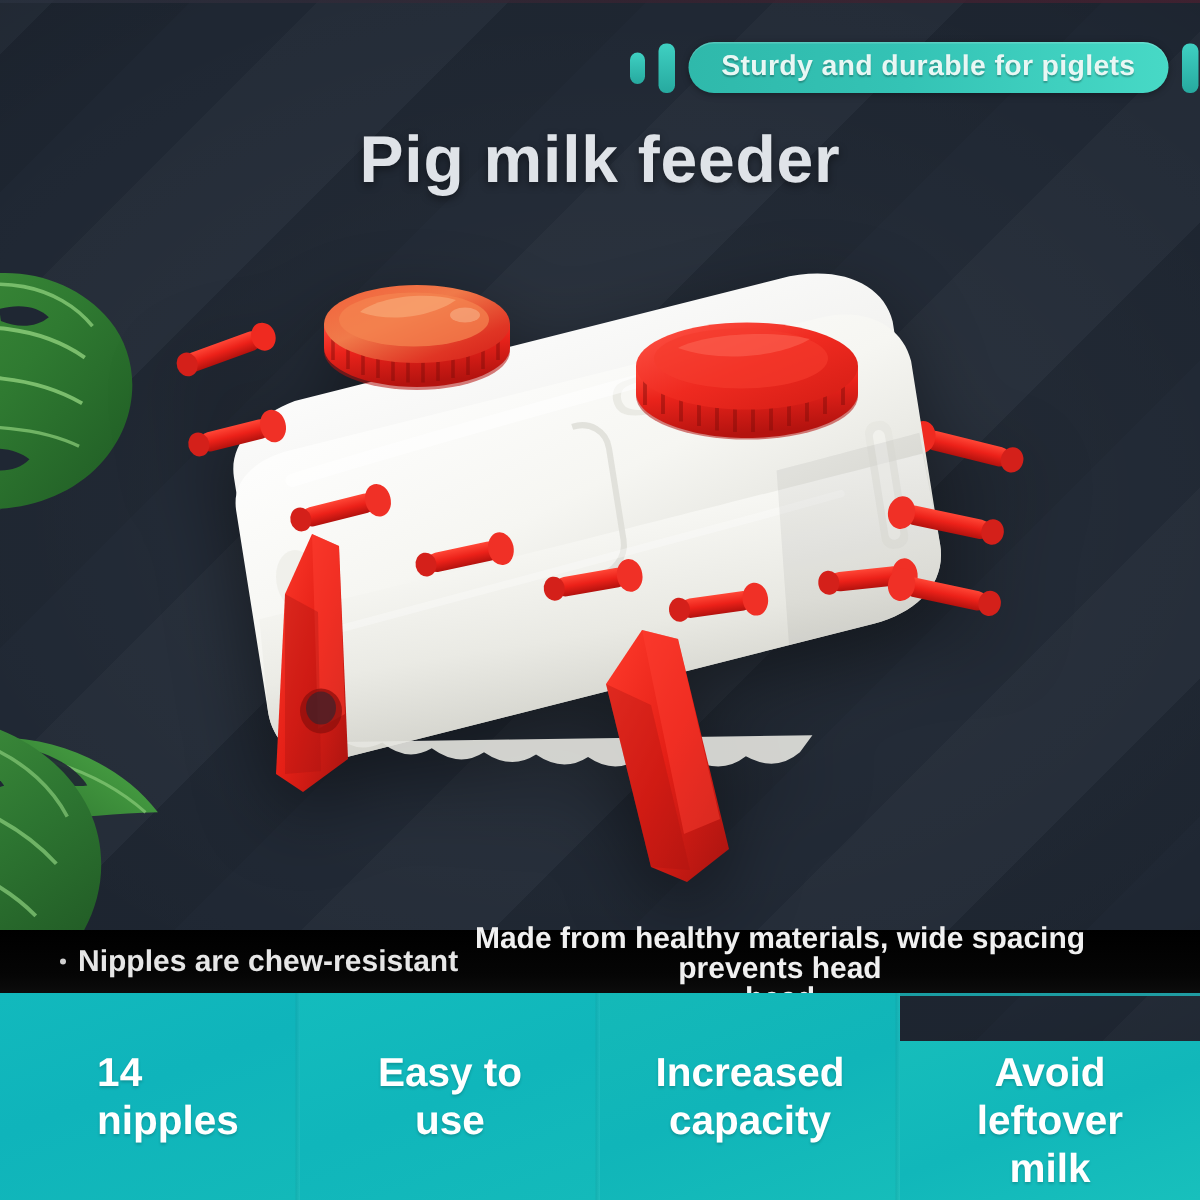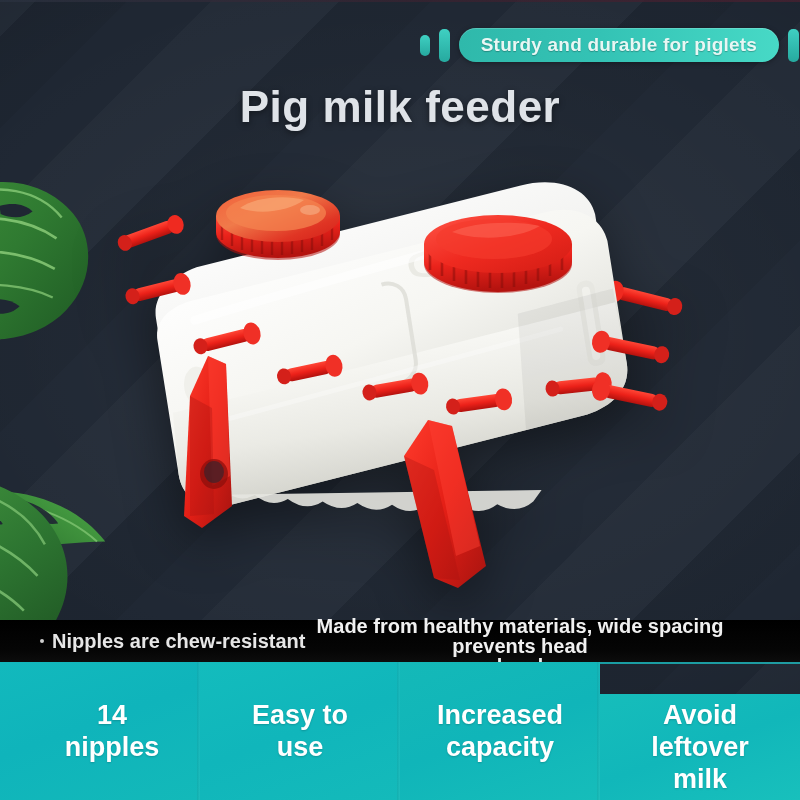--- a/index.html
+++ b/index.html
@@ -70,21 +70,21 @@
     text-align:center;text-shadow:0 1px 2px rgba(0,0,0,.18);white-space:pre-line;}
   .c1{background:linear-gradient(160deg,#12b9bd 0%,#0fb4bb 45%,#13b9b9 100%);}
   .c2{background:linear-gradient(160deg,#14b9b8 0%,#10b5b9 50%,#16bdba 100%);}
   .c3{background:linear-gradient(160deg,#13bcbd 0%,#10b6bb 50%,#14baba 100%);}
   .c4{background:linear-gradient(160deg,#16bdbb 0%,#11b7ba 50%,#18c0bc 100%);margin-top:32px;}
   .cell:after{content:"";position:absolute;right:0;top:0;width:3px;height:100%;
     background:linear-gradient(90deg,rgba(0,0,0,0.06),rgba(255,255,255,0.05));}
   .cell:last-child:after{display:none;}
   .feat-topline{position:absolute;left:0;top:662px;width:800px;height:2px;
     background:linear-gradient(90deg,#2a7e86,#1fa8ad 30%,#17b4b8 70%,#1fb0b5);opacity:.85;}
-  .cell-1 .ftxt{text-align:center;margin-left:24px;}
+  .cell-1 .ftxt{text-align:left;margin-left:24px;}
 </style>
 </head>
 <body>
 
 <div class="stage">
 
   <div class="bg">
     <div class="bg-bands"></div>
     <div class="bg-vig"></div>
     <div class="bg-topline"></div>

